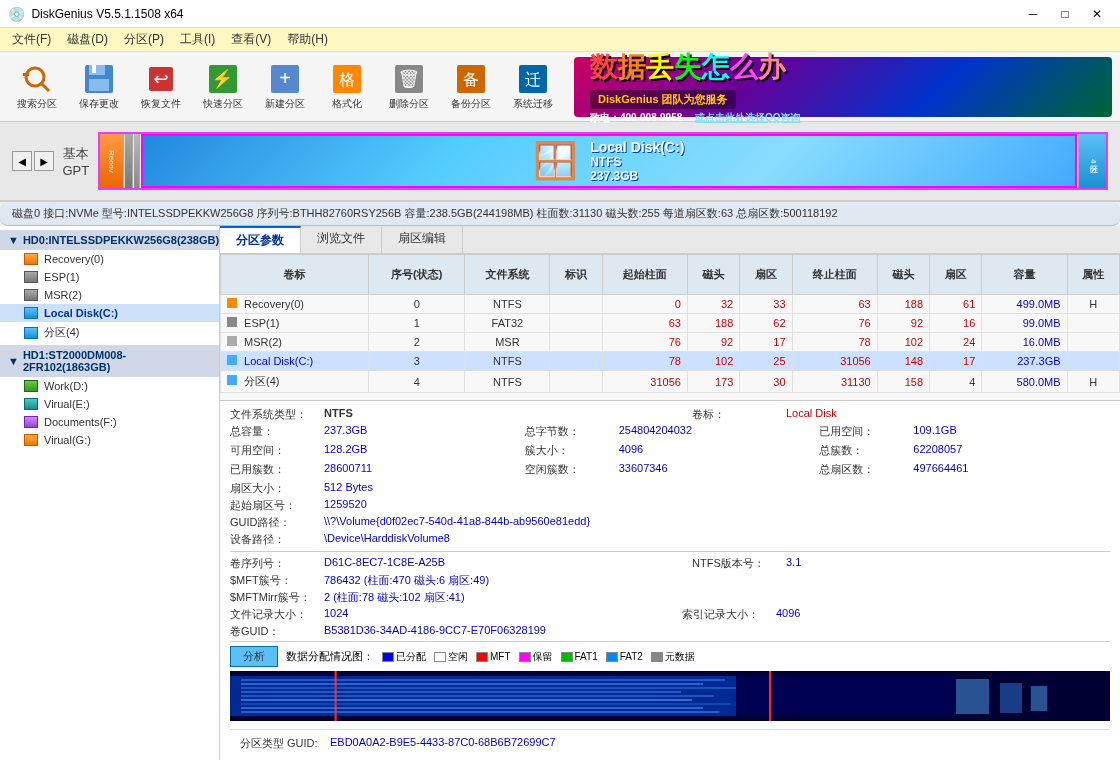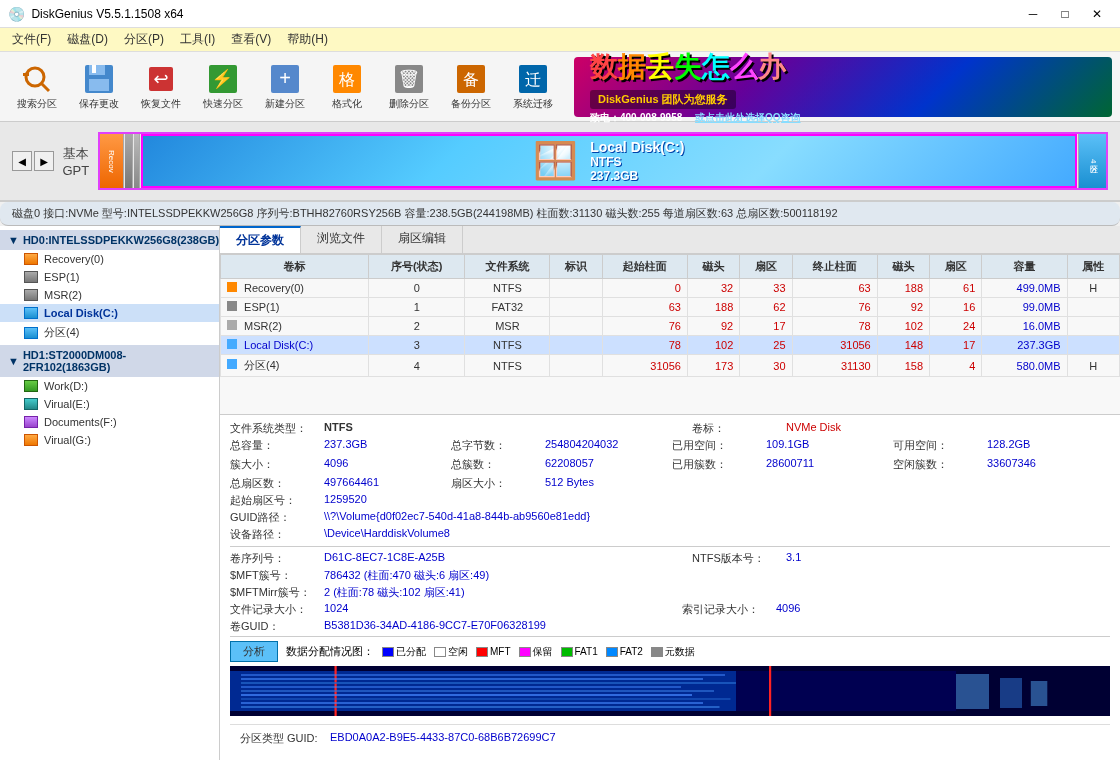--- a/index.html
+++ b/index.html
@@ -49,21 +49,21 @@
     #right-panel { flex: 1; background: #f8f8f8; display: flex; flex-direction: column; overflow: hidden; }
     
     
     #tabs { display: flex; background: #e8e8e8; border-bottom: 1px solid #ccc; }
     .tab { padding: 4px 16px; font-size: 12px; cursor: pointer; border-right: 1px solid #ccc; color: #333; }
     .tab.active { background: #fff; color: #003399; font-weight: bold; border-top: 2px solid #0066cc; }
     
     
     #table-area { flex: 1; overflow-y: auto; }
     table { width: 100%; border-collapse: collapse; font-size: 11px; }
-    table th { background: #dde8f0; padding: 4px 6px; border: 1px solid #ccc; font-weight: bold; color: #333; text-align: center; white-space: nowrap; }
+    table th { background: #dde8f0; padding: 12px 6px; border: 1px solid #ccc; font-weight: bold; color: #333; text-align: center; white-space: nowrap; }
     table td { padding: 3px 6px; border: 1px solid #e0e0e0; color: #333; white-space: nowrap; }
     table tr.selected td { background: #cce0ff; }
     table td.red { color: #cc0000; }
     td.center { text-align: center; }
     td.right { text-align: right; }
     
     
     #fsinfo { background: #fff; padding: 6px 10px; font-size: 11px; border-top: 1px solid #ccc; overflow-y: auto; max-height: 360px; }
     .fsinfo-row { display: flex; margin-bottom: 2px; gap: 4px; flex-wrap: wrap; }
     .fsinfo-label { color: #333; min-width: 90px; flex-shrink: 0; }
@@ -430,24 +430,24 @@
   </tr>
           </tbody>
       </table>
     </div>
 
     <div id="fsinfo">
       <div class="fsinfo-row">
         <span class="fsinfo-label">文件系统类型：</span>
         <span class="fsinfo-value black" style="color:#333;font-weight:bold;">NTFS</span>
         <span style="margin-left:40px;" class="fsinfo-label">卷标：</span>
-        <span class="fsinfo-value" style="color:#cc0000;">NVMe Disk</span>
-      </div>
-
-      <div style="display:grid;grid-template-columns:1fr 1fr 1fr 1fr;gap:2px 4px;">
+        <span class="fsinfo-value" style="color:#cc0000;">Local Disk</span>
+      </div>
+
+      <div style="display:grid;grid-template-columns:1fr 1fr 1fr;gap:2px 4px;">
         <div class="fsinfo-row">
           <span class="fsinfo-label">总容量：</span>
           <span class="fsinfo-value black" style="color:#0000cc;">237.3GB</span>
         </div>
         <div class="fsinfo-row">
           <span class="fsinfo-label">总字节数：</span>
           <span class="fsinfo-value black" style="color:#0000cc;">254804204032</span>
         </div>
         <div class="fsinfo-row">
           <span class="fsinfo-label">已用空间：</span>

